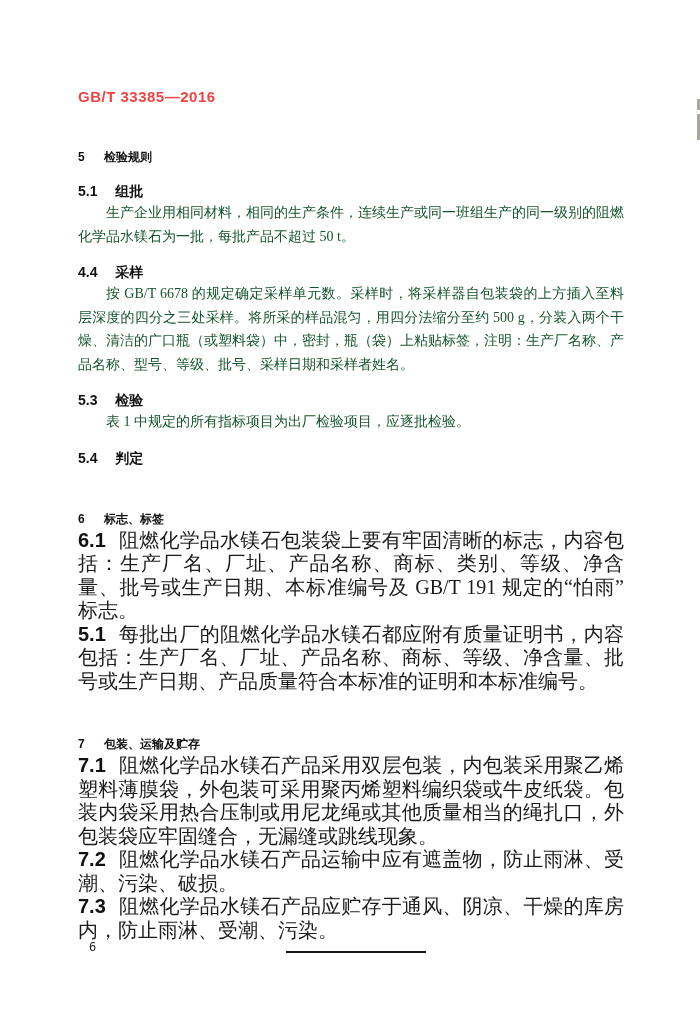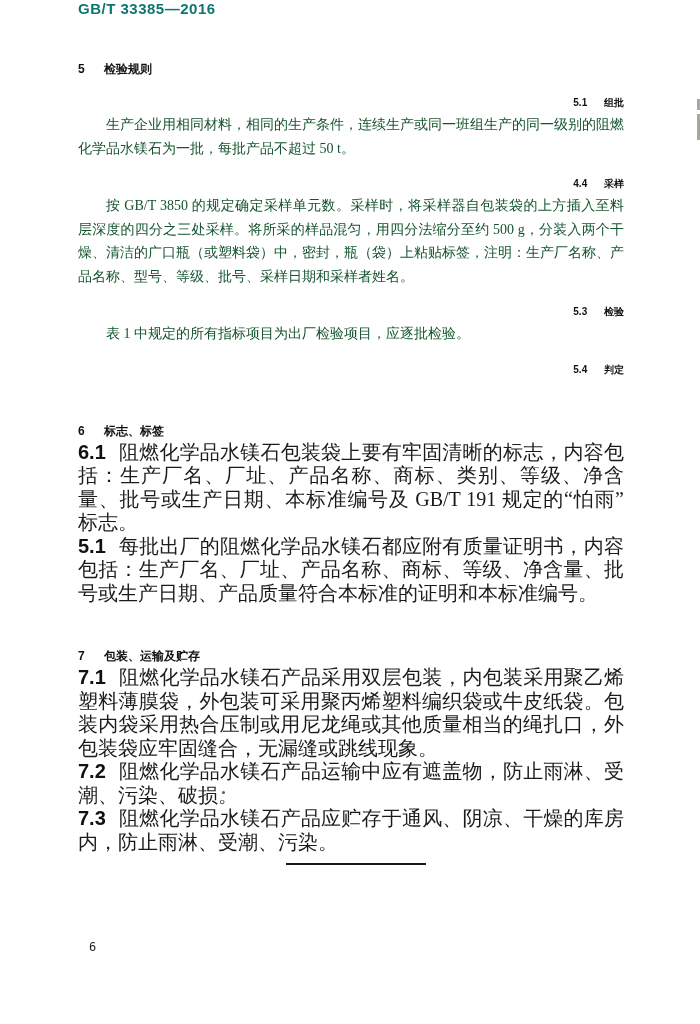--- a/index.html
+++ b/index.html
@@ -14,44 +14,44 @@
     margin: 0 auto;
     background: #ffffff;
     overflow: hidden;
     box-sizing: border-box;
     padding: 0 76px 0 78px;
     color: #1b1b1b;
     font-family: "Liberation Serif", "DejaVu Serif", serif;
   }
   .doc-header {
     margin: 0;
+    padding-top: 88px;
     font-family: "Liberation Sans", "DejaVu Sans", sans-serif;
     font-weight: bold;
     font-size: 15px;
     line-height: 18px;
     letter-spacing: 0.5px;
-    color: #0f766e;
+    color: #ef4444;
   }
   h1.sec {
     margin: 41px 0 0 0;
     font-family: "Liberation Sans", "DejaVu Sans", sans-serif;
     font-weight: bold;
     font-size: 12px;
     line-height: 20px;
     color: #111;
   }
   h1.sec .num { margin-right: 16px; }
   h2.clause {
-    margin: 14px 0 0 8px;
+    margin: 14px 0 0 0;
     font-family: "Liberation Sans", "DejaVu Sans", sans-serif;
     font-weight: bold;
-    font-size: 10px;
+    font-size: 14px;
     line-height: 20px;
     color: #111;
-    text-align: right;
   }
   h2.clause .num { margin-right: 14px; }
   p.body {
     margin: 0;
     font-size: 14px;
     line-height: 23.5px;
     text-align: justify;
     color: #14532d;
   }
   p.body.indent { text-indent: 2em; }
@@ -121,21 +121,21 @@
   <h2 class="clause">
     <span class="num">5.1</span>
     <span class="title">组批</span>
   </h2>
   <p class="body indent mt1">生产企业用相同材料，相同的生产条件，连续生产或同一班组生产的同一级别的阻燃化学品水镁石为一批，每批产品不超过 50 t。</p>
 
   <h2 class="clause mt9">
     <span class="num">4.4</span>
     <span class="title">采样</span>
   </h2>
-  <p class="body indent mt0">按 GB/T 3850 的规定确定采样单元数。采样时，将采样器自包装袋的上方插入至料层深度的四分之三处采样。将所采的样品混匀，用四分法缩分至约 500 g，分装入两个干燥、清洁的广口瓶（或塑料袋）中，密封，瓶（袋）上粘贴标签，注明：生产厂名称、产品名称、型号、等级、批号、采样日期和采样者姓名。</p>
+  <p class="body indent mt0">按 GB/T 6678 的规定确定采样单元数。采样时，将采样器自包装袋的上方插入至料层深度的四分之三处采样。将所采的样品混匀，用四分法缩分至约 500 g，分装入两个干燥、清洁的广口瓶（或塑料袋）中，密封，瓶（袋）上粘贴标签，注明：生产厂名称、产品名称、型号、等级、批号、采样日期和采样者姓名。</p>
 
   <h2 class="clause mt6">
     <span class="num">5.3</span>
     <span class="title">检验</span>
   </h2>
   <p class="body indent mt1">表 1 中规定的所有指标项目为出厂检验项目，应逐批检验。</p>
 
   <h2 class="clause mt6">
     <span class="num">5.4</span>
     <span class="title">判定</span>

